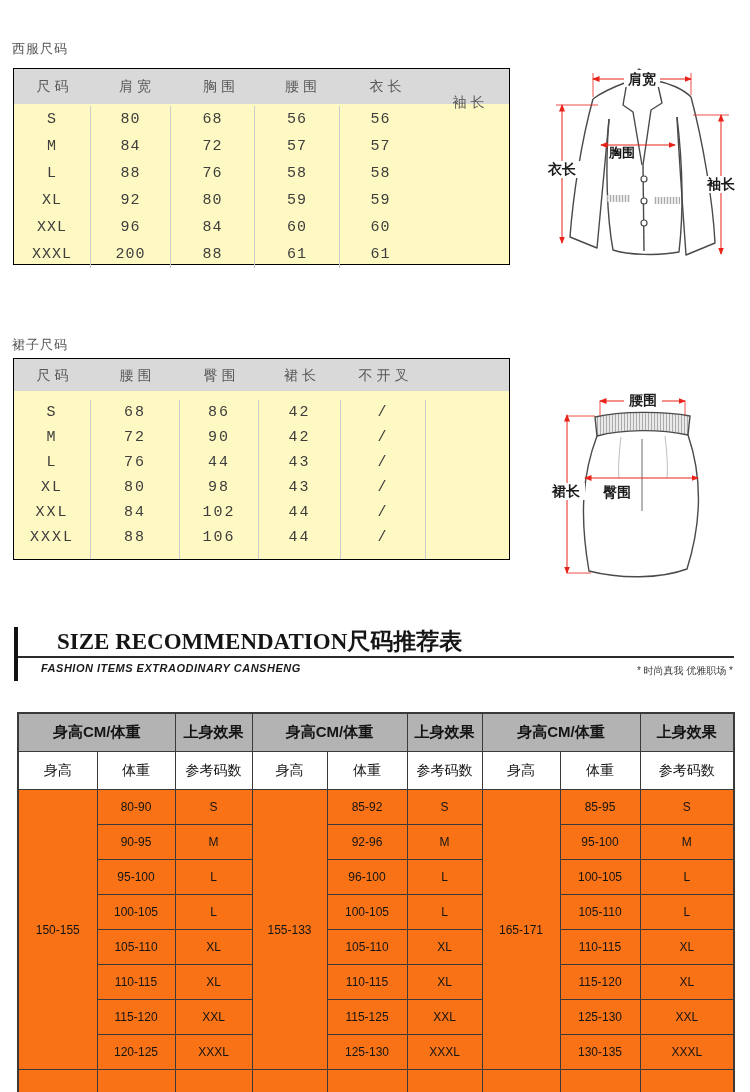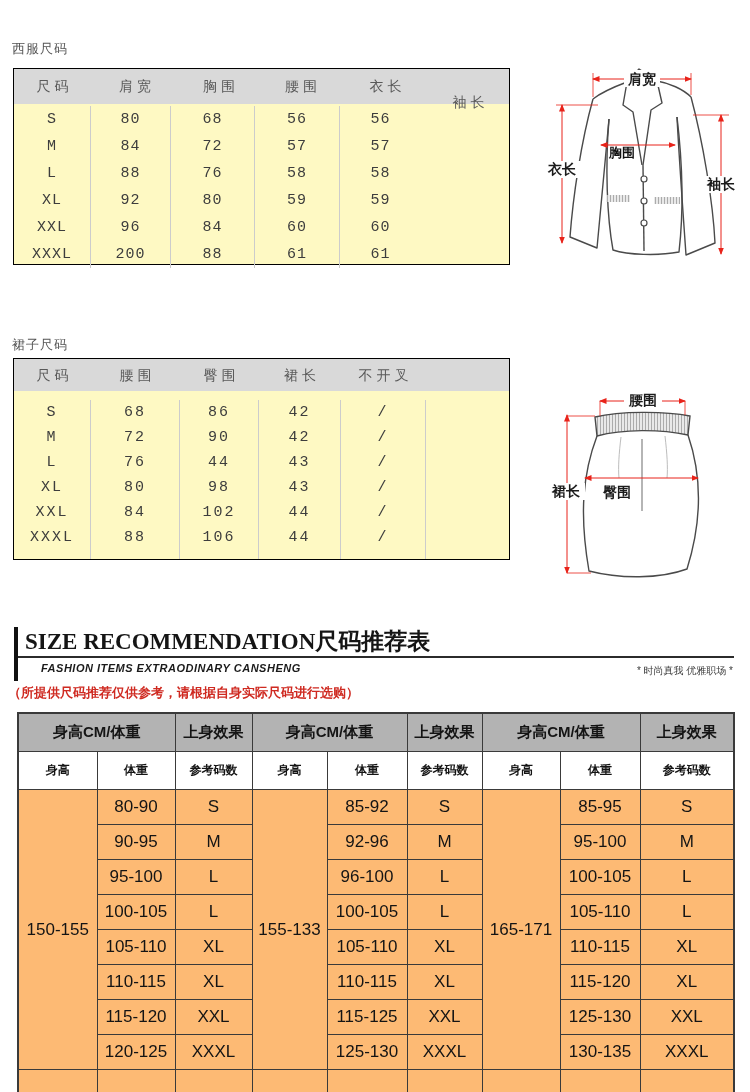--- a/index.html
+++ b/index.html
@@ -25,33 +25,33 @@
   .suit .mt-td{height:27px;line-height:27px;letter-spacing:1px;}
   .suit .mt-body{padding-top:2px;}
   .skirt .mt-head{height:32px;}
   .skirt .mt-th{line-height:32px;}
   .skirt .mt-td{height:25px;line-height:25px;letter-spacing:2px;}
   .skirt .mt-body{padding-top:9px;}
 
   
   .rec-bar{width:4px;background:#111;}
   .rec-title{font-family:"Liberation Serif","DejaVu Serif",serif;font-weight:bold;
-             font-size:23px;color:#151515;white-space:nowrap;}
+             font-size:23px;color:#151515;white-space:nowrap;margin-left:32px;}
   .rec-line{height:2px;background:#2b2b2b;}
   .rec-sub{font-size:11px;font-weight:bold;color:#1a1a1a;letter-spacing:0.5px;white-space:nowrap;}
   .rec-tag{font-size:10px;color:#3a3a3a;white-space:nowrap;margin-left:28px;}
   .rec-note{font-size:13px;font-weight:bold;color:#cf2a21;white-space:nowrap;}
 
   
   table.rec{border-collapse:collapse;table-layout:fixed;border:2px solid #3a3a3a;border-bottom:none;}
   table.rec th,table.rec td{border:1px solid #3a3a3a;text-align:center;vertical-align:middle;
       padding:0;font-family:"Liberation Sans",sans-serif;color:#141414;}
   .rt-ghead{background:#b3b3b3;height:37px;font-size:15px;font-weight:bold;}
-  .rt-shead{background:#fff;height:37px;font-size:12px;font-weight:bold;}
-  table.rec tbody td{height:34px;font-size:17px;background:#fdba74;}
+  .rt-shead{background:#fff;height:37px;font-size:14px;font-weight:normal;}
+  table.rec tbody td{height:34px;font-size:12px;background:#f97316;}
   .rt-height{font-size:15px;}
   tr.rt-cut td{height:24px;border-bottom:none;}
 
   svg text{font-family:"Liberation Sans",sans-serif;}
 </style>
 </head>
 <body>
 
 <div class="page">
 
@@ -244,21 +244,20 @@
     <text x="72" y="114" text-anchor="middle" font-size="14" font-weight="bold" fill="#1c1c1c">臀围</text>
     <rect x="2" y="100" width="38" height="17" fill="#ffffff"></rect>
     <text x="21" y="113" text-anchor="middle" font-size="14" font-weight="bold" fill="#1c1c1c">裙长</text>
   </svg>
 
   <div class="abs rec-bar" style="left:14px;top:627px;height:54px;"></div>
   <div class="abs rec-title" style="left:25px;top:626px;">SIZE RECOMMENDATION尺码推荐表</div>
   <div class="abs rec-line" style="left:18px;top:656px;width:716px;"></div>
   <div class="abs rec-sub" style="left:41px;top:662px;font-style:italic;">FASHION ITEMS EXTRAODINARY CANSHENG</div>
   <div class="abs rec-tag" style="right:17px;top:664px;">* 时尚真我 优雅职场 *</div>
-  <div class="abs rec-note" style="left:8px;top:684px;">（所提供尺码推荐仅供参考，请根据自身实际尺码进行选购）</div>
 
   <table id="rec-table" class="abs rec" style="left:17px;top:712px;width:716px;">
       <colgroup>
         <col style="width: 79px;">
         <col style="width: 78px;">
         <col style="width: 77px;">
         <col style="width: 75px;">
         <col style="width: 80px;">
         <col style="width: 75px;">
         <col style="width: 78px;">

